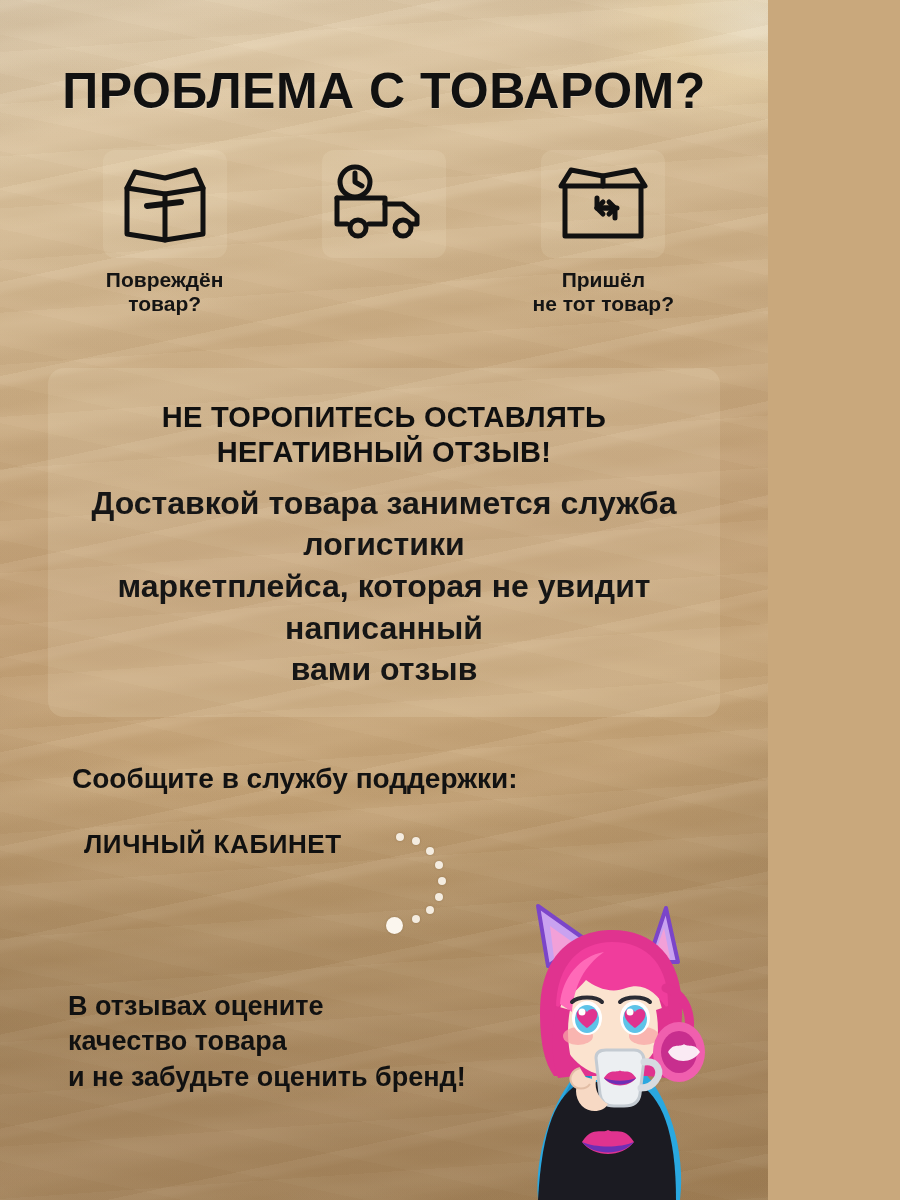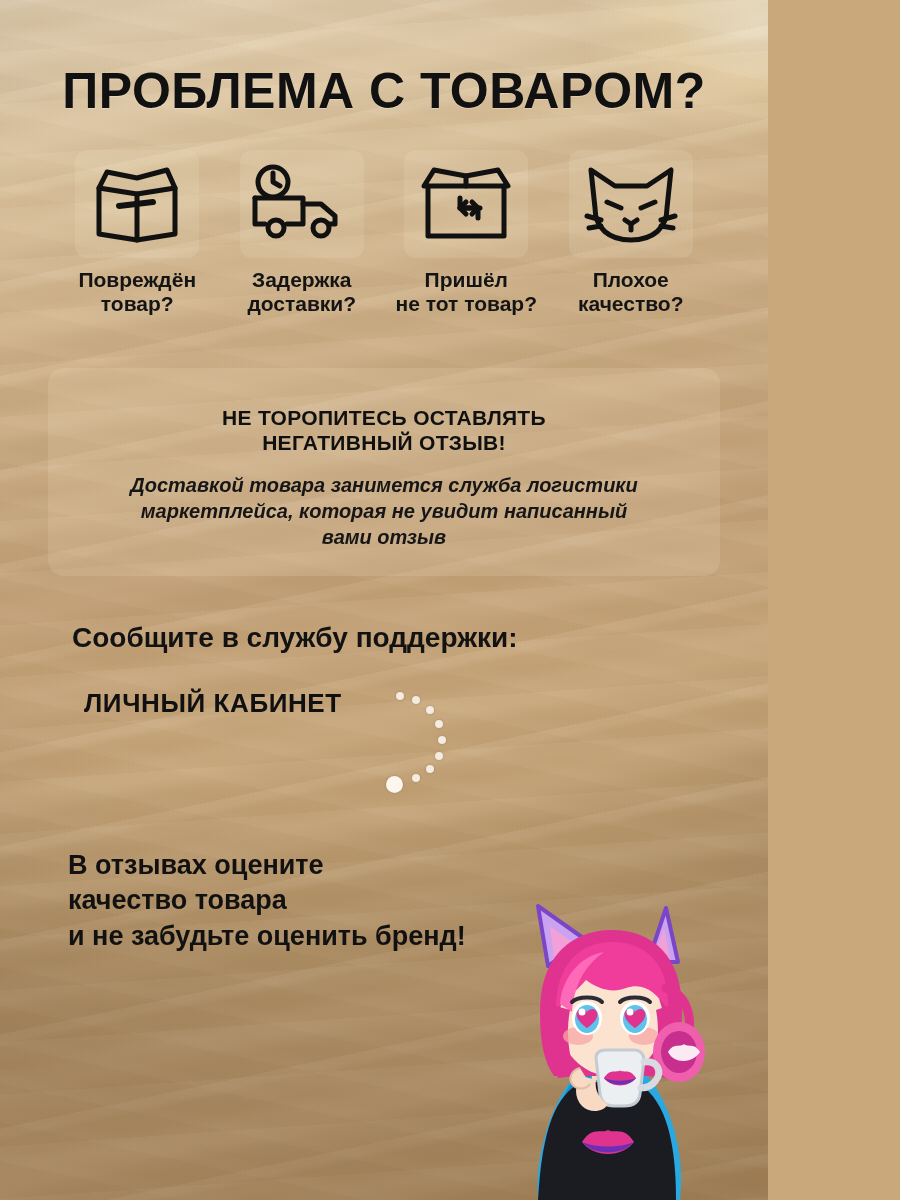--- a/index.html
+++ b/index.html
@@ -116,36 +116,35 @@
 
   
   .notice {
     margin: 52px 48px 0 48px;
     padding: 22px 26px 26px 26px;
     border-radius: 16px;
     background: rgba(255,244,224,0.13);
     text-align: center;
   }
   .notice-title {
-    margin: 16px;
-    font-size: 21px;
+    margin: 10px;
+    font-size: 29px;
     font-weight: bold;
     line-height: 1.18;
     letter-spacing: 0.3px;
     color: #101010;
     white-space: pre-line;
   }
   .notice-text {
     margin: 14px 0 0 0;
-    font-size: 20px;
+    font-size: 32px;
     font-weight: bold;
     line-height: 1.3;
     color: #161616;
     white-space: pre-line;
-    font-style: italic;
   }
 
   
   .support-lead {
     margin: 46px 0 0 72px;
     font-size: 28px;
     font-weight: bold;
     color: #121212;
   }
   .support-links {
@@ -238,55 +237,38 @@
           <svg width="110" height="84" viewBox="0 0 110 84" fill="none" stroke="#111" stroke-width="5" stroke-linejoin="round" stroke-linecap="round">
             <circle cx="26" cy="20" r="15"></circle>
             <path d="M26 11 L26 20 L33 24"></path>
             <path d="M8 36 L8 62 L18 62"></path>
             <path d="M8 36 L56 36 L56 62 L40 62"></path>
             <path d="M56 42 L74 42 L88 54 L88 62 L82 62"></path>
             <circle cx="29" cy="66" r="8"></circle>
             <circle cx="74" cy="66" r="8"></circle>
           </svg>
         </div>
-        <div class="issue-label">Задержка
-доставки?</div>
       </div>
 
       <div class="issue">
         <div class="issue-iconbox">
           <svg width="96" height="84" viewBox="0 0 96 84" fill="none" stroke="#111" stroke-width="5" stroke-linejoin="round" stroke-linecap="round">
             <path d="M10 24 L10 74 L86 74 L86 24"></path>
             <path d="M6 24 L16 8 L48 14 L80 8 L90 24 Z"></path>
             <path d="M48 14 L48 24"></path>
             <path d="M42 36 L42 46 L62 46"></path>
             <path d="M60 56 L60 46 L42 46"></path>
             <path d="M48 40 L42 46 L48 52"></path>
             <path d="M54 52 L60 46 L54 40"></path>
           </svg>
         </div>
         <div class="issue-label">Пришёл
 не тот товар?</div>
       </div>
 
-      <div class="issue">
-        <div class="issue-iconbox">
-          <svg width="100" height="84" viewBox="0 0 100 84" fill="none" stroke="#111" stroke-width="5" stroke-linejoin="round" stroke-linecap="round">
-            <path d="M14 46 L10 8 L34 24 L66 24 L90 8 L86 46 C86 66 72 78 50 78 C28 78 14 66 14 46 Z"></path>
-            <path d="M26 40 L40 46"></path>
-            <path d="M74 40 L60 46"></path>
-            <path d="M44 58 L50 62 L56 58"></path>
-            <path d="M50 62 L50 68"></path>
-            <path d="M20 58 L6 54 M20 64 L8 66"></path>
-            <path d="M80 58 L94 54 M80 64 L92 66"></path>
-          </svg>
-        </div>
-        <div class="issue-label">Плохое
-качество?</div>
-      </div>
 
     </div>
 
     <div class="notice">
       <div class="notice-title">НЕ ТОРОПИТЕСЬ ОСТАВЛЯТЬ
 НЕГАТИВНЫЙ ОТЗЫВ!</div>
       <div class="notice-text">Доставкой товара занимется служба логистики
 маркетплейса, которая не увидит написанный
 вами отзыв</div>
     </div>

